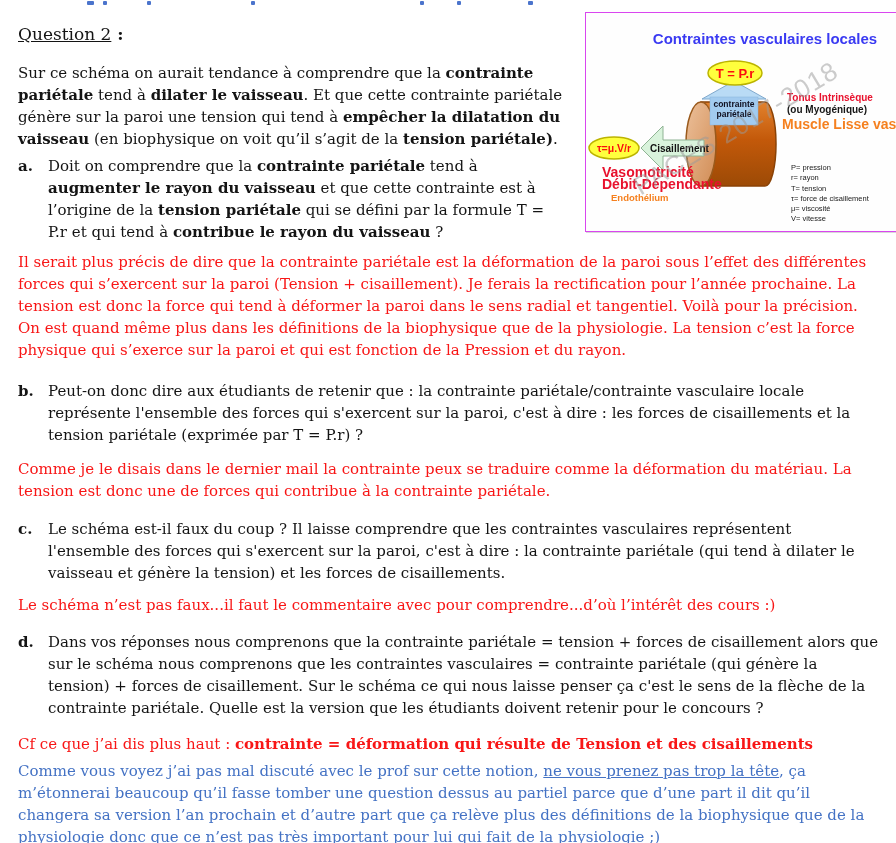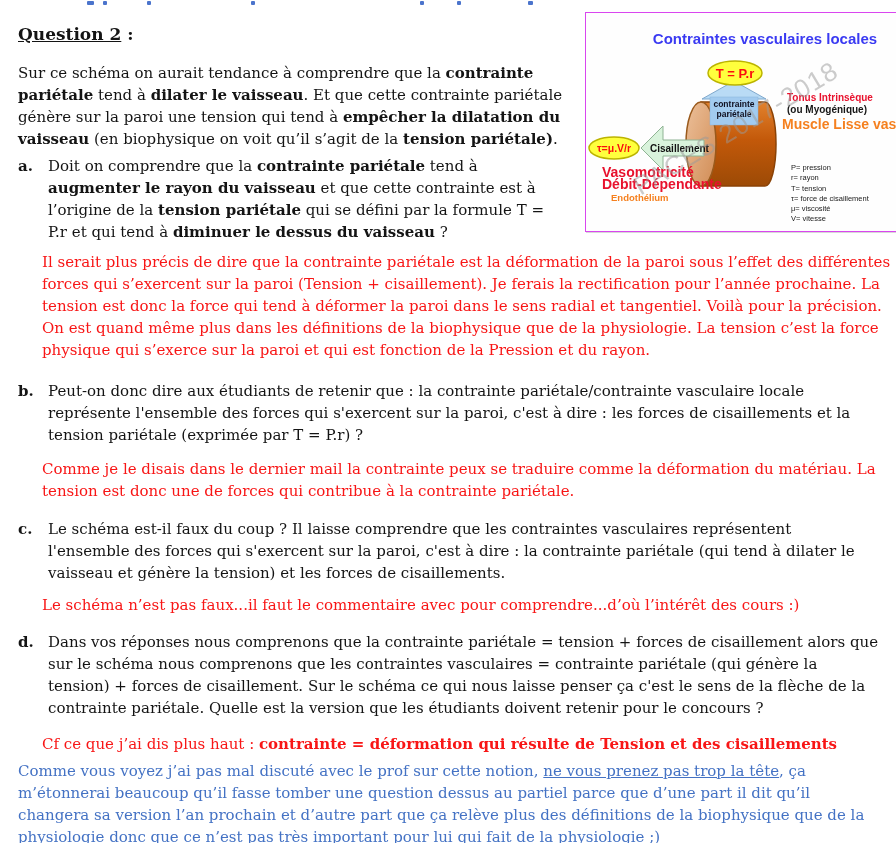--- a/index.html
+++ b/index.html
@@ -6,28 +6,28 @@
   .page{position:relative;width:896px;height:843px;background:#ffffff;overflow:hidden;
         font-family:"DejaVu Serif",serif;color:#141414;}
   
   .remnant{position:absolute;top:1px;height:4px;background:#4b74cc;border-radius:1px;}
   
   .doc{position:absolute;left:18px;top:8px;width:872px;}
   .block{font-size:15px;}
   .ln{white-space:pre;line-height:22px;height:22px;}
   .bold{font-weight:bold;}
   .und{text-decoration:underline;}
-  .hu{font-weight:bold;text-decoration:underline;}
+  .hu{font-weight:normal;text-decoration:underline;}
   .heading{font-size:17px;}
   .heading .ln{height:24px;line-height:24px;}
   .item{display:flex;}
   .letter{width:30px;flex:none;font-weight:bold;line-height:22px;}
   .itext{flex:1;}
   .c-black{color:#141414;}
-  .c-red{color:#f81616;margin-left:24px;}
+  .c-red{color:#f81616;}
   .c-blue{color:#4472c4;}
   .b0{margin-top:14px;}.b1{margin-top:16px;}.b2{margin-top:5px;}.b3{margin-top:8px;}
   .b4{margin-top:19px;}.b5{margin-top:12px;}.b6{margin-top:16px;}.b7{margin-top:10px;}
   .b8{margin-top:15px;}.b9{margin-top:14px;}.b10{margin-top:5px;}
   
   .diagram{position:absolute;left:585px;top:12px;width:360px;height:220px;background:#fefefe;
            border:1px solid #d946ef;box-sizing:border-box;box-shadow:1px 1px 0 #d7d7d7;
            font-family:"Liberation Sans",sans-serif;}
   .diagram .abs{position:absolute;}
   .dg-title{left:0;top:17px;width:100%;text-align:center;font-size:15px;font-weight:bold;color:#3a3af2;}
@@ -71,21 +71,21 @@
         <div class="ln"><span class="bold">pariétale</span><span> tend à </span><span class="bold">dilater le vaisseau</span><span>. Et que cette contrainte pariétale</span></div>
         <div class="ln"><span>génère sur la paroi une tension qui tend à </span><span class="bold">empêcher la dilatation du</span></div>
         <div class="ln"><span class="bold">vaisseau</span><span> (en biophysique on voit qu’il s’agit de la </span><span class="bold">tension pariétale)</span><span>.</span></div>
       </div>
       <div class="block b2 c-black item">
         <div class="letter">a.</div>
         <div class="itext">
           <div class="ln"><span>Doit on comprendre que la </span><span class="bold">contrainte pariétale</span><span> tend à</span></div>
           <div class="ln"><span class="bold">augmenter le rayon du vaisseau</span><span> et que cette contrainte est à</span></div>
           <div class="ln"><span>l’origine de la </span><span class="bold">tension pariétale</span><span> qui se défini par la formule T =</span></div>
-          <div class="ln"><span>P.r et qui tend à </span><span class="bold">diminuer le dessus du vaisseau</span><span> ?</span></div>
+          <div class="ln"><span>P.r et qui tend à </span><span class="bold">contribue le rayon du vaisseau</span><span> ?</span></div>
         </div>
       </div>
       <div class="block b3 c-red">
         <div class="ln"><span>Il serait plus précis de dire que la contrainte pariétale est la déformation de la paroi sous l’effet des différentes</span></div>
         <div class="ln"><span>forces qui s’exercent sur la paroi (Tension + cisaillement). Je ferais la rectification pour l’année prochaine. La</span></div>
         <div class="ln"><span>tension est donc la force qui tend à déformer la paroi dans le sens radial et tangentiel. Voilà pour la précision.</span></div>
         <div class="ln"><span>On est quand même plus dans les définitions de la biophysique que de la physiologie. La tension c’est la force</span></div>
         <div class="ln"><span>physique qui s’exerce sur la paroi et qui est fonction de la Pression et du rayon.</span></div>
       </div>
       <div class="block b4 c-black item">

